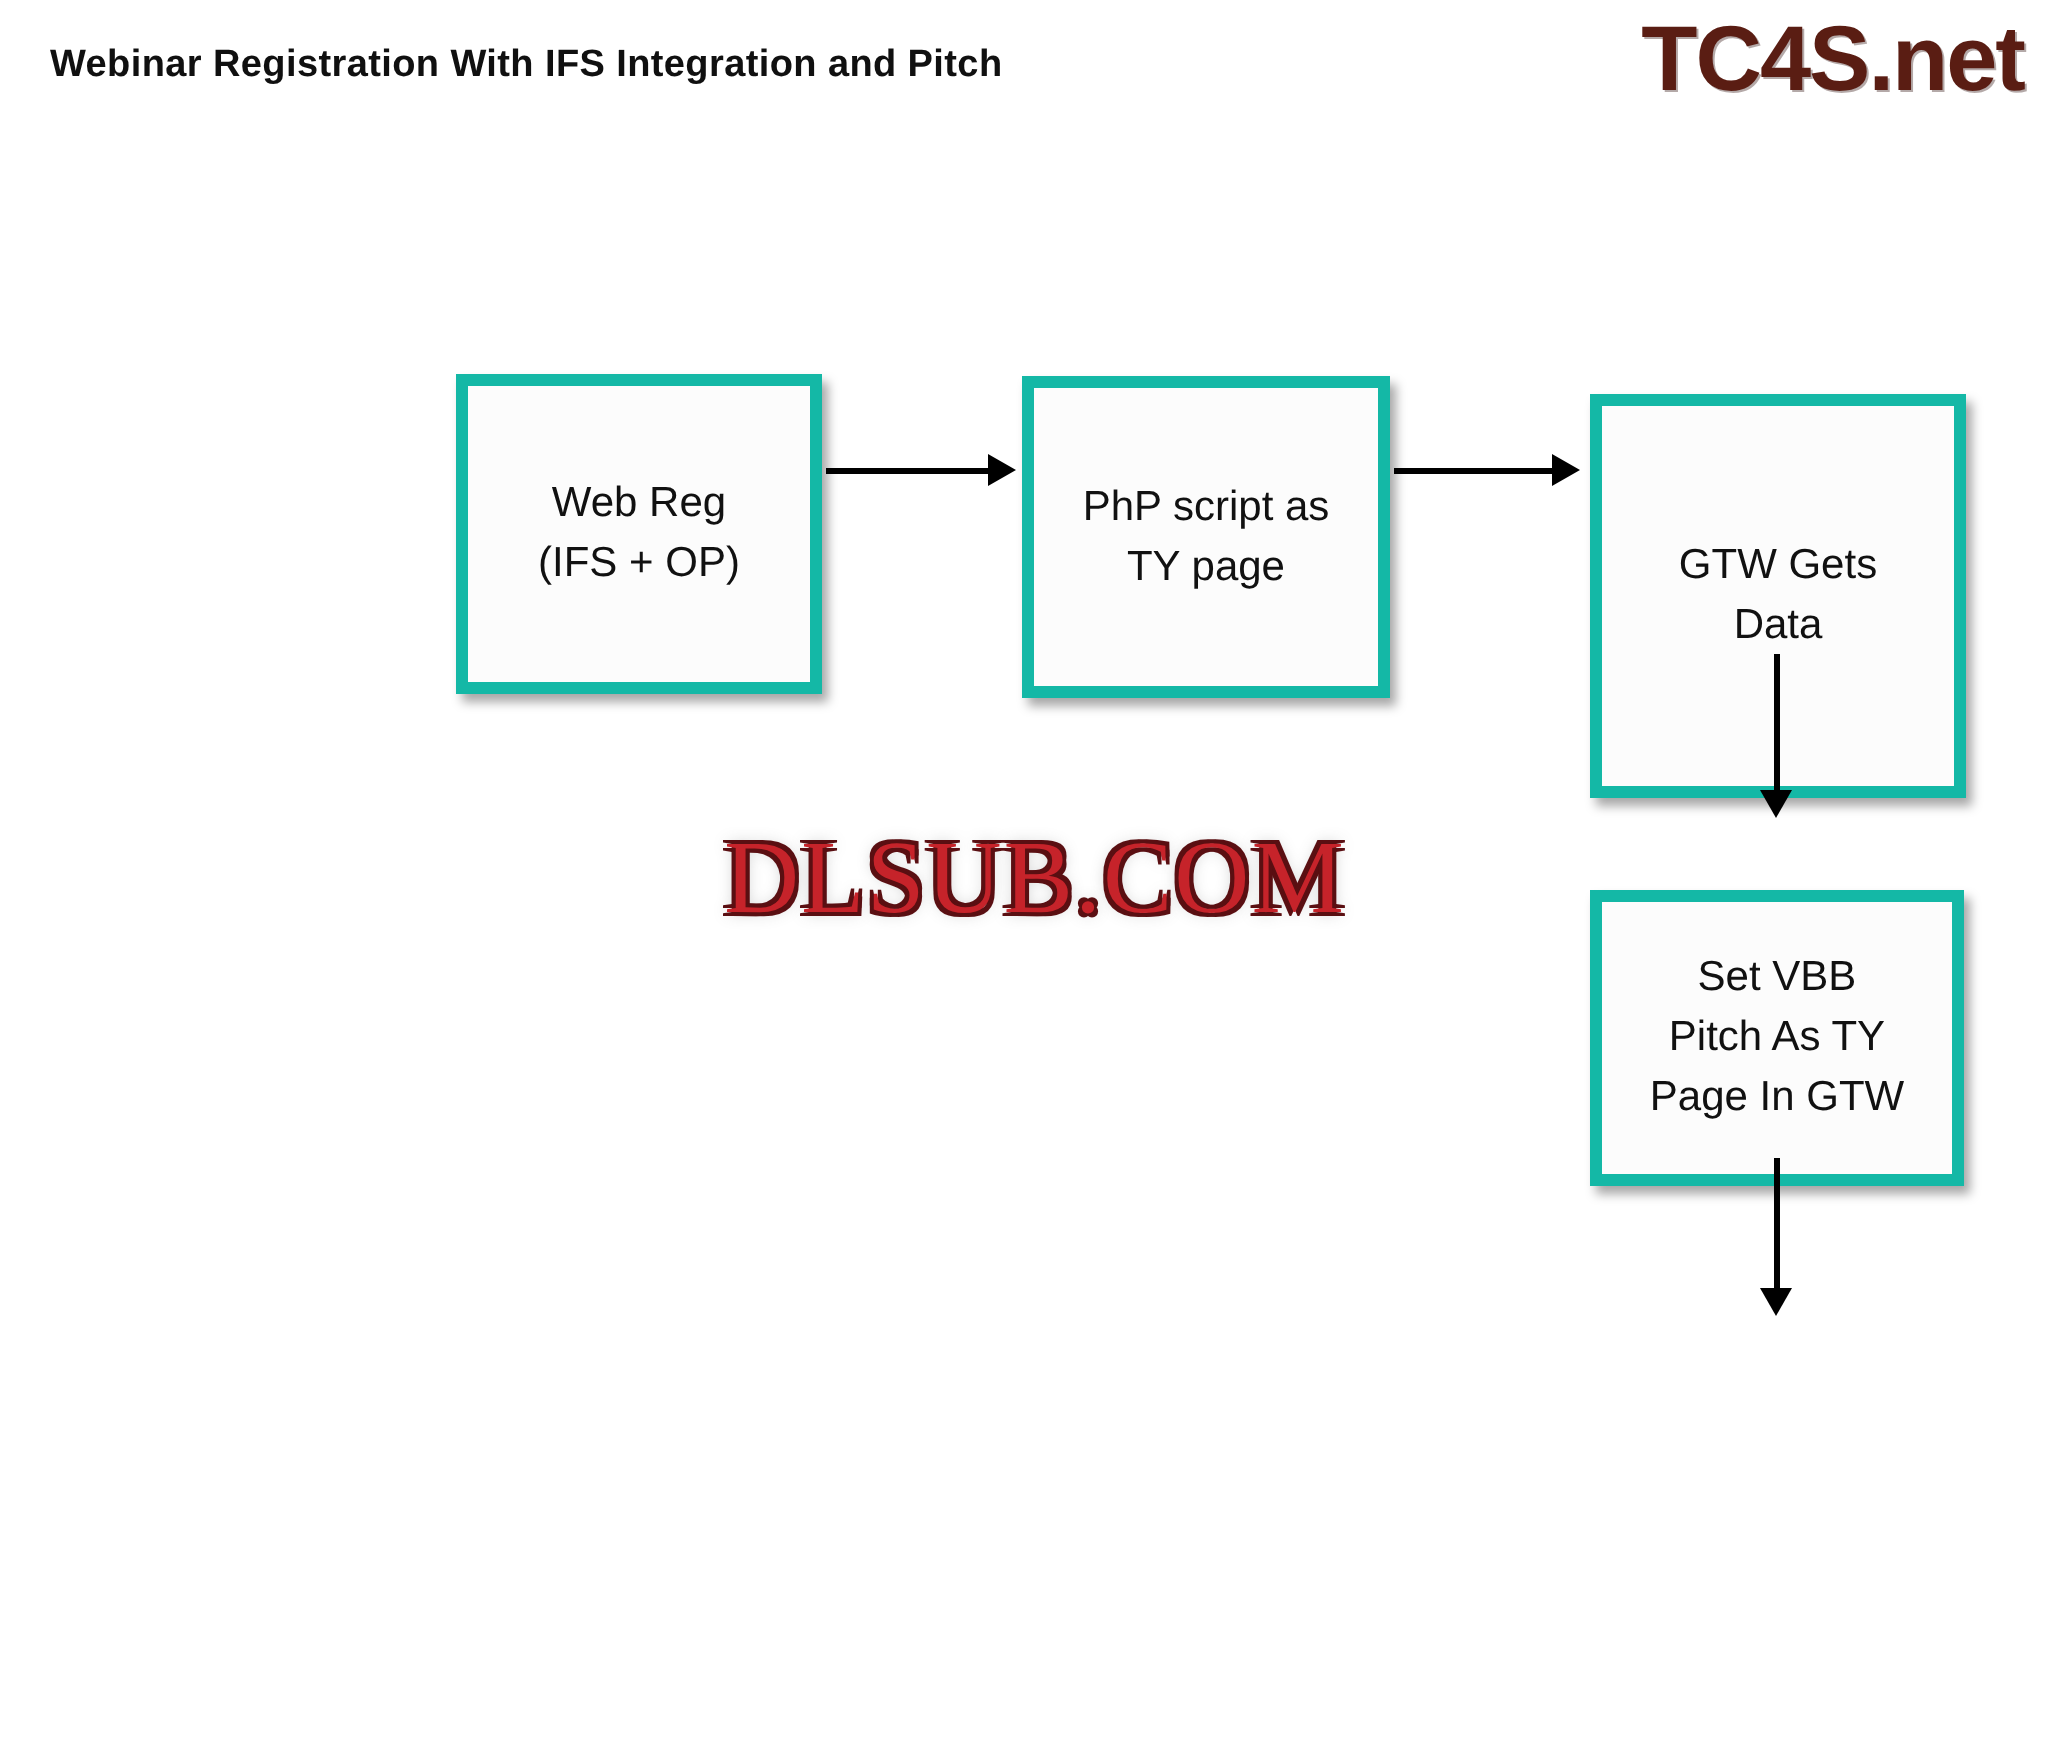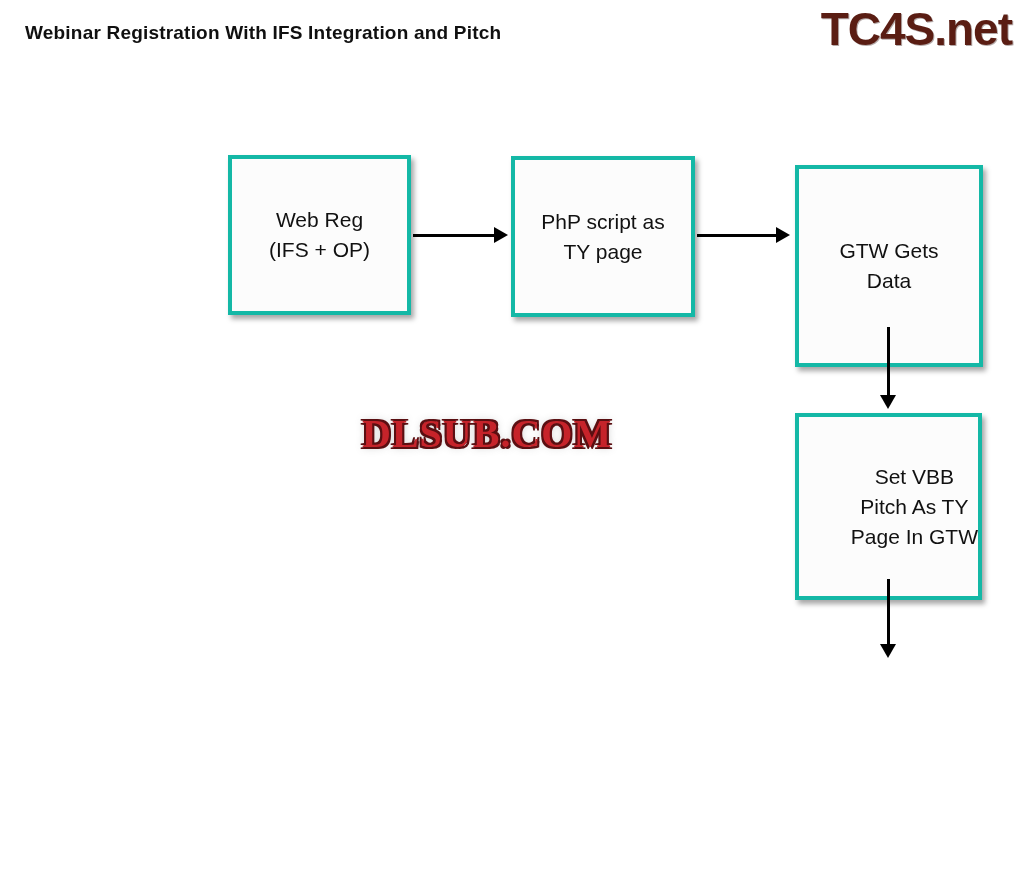--- a/index.html
+++ b/index.html
@@ -33,38 +33,39 @@
     color: #5a1d13;
     letter-spacing: -1px;
     text-shadow: 1px 1px 0 rgba(40,10,6,0.35);
     font-family: "Liberation Sans", sans-serif;
     text-align: right;
   }
 
   .flow-node {
     position: absolute;
     background: #fcfcfc;
-    border: 4px solid #14b8a6;
+    border: 6px solid #14b8a6;
     box-shadow: 3px 4px 5px rgba(0,0,0,0.35);
     display: flex;
     align-items: center;
     justify-content: center;
     text-align: center;
+    margin-top: 32px;
   }
   .node-label {
     font-size: 21px;
     color: #111111;
     line-height: 30px;
     white-space: pre-line;
   }
 
   #node-web-reg    { left: 228px; top: 155px; width: 183px; height: 160px; }
   #node-php-script { left: 511px; top: 156px; width: 184px; height: 161px; }
   #node-gtw-gets   { left: 795px; top: 165px; width: 188px; height: 202px; }
-  #node-set-vbb    { left: 795px; top: 413px; width: 187px; height: 187px; justify-content: flex-end; }
+  #node-set-vbb    { left: 795px; top: 413px; width: 187px; height: 148px; }
   #node-ty-page-op { left: 795px; top: 662px; width: 187px; height: 158px; }
 
   .arrow-h {
     position: absolute;
     height: 3px;
     background: #000000;
   }
   .arrow-h .head-right {
     position: absolute;
     right: -14px;
@@ -94,22 +95,22 @@
   #arrow-3 { left: 887px; top: 327px; height: 68px; }
   #arrow-4 { left: 887px; top: 579px; height: 65px; }
 
   .watermark-center {
     position: absolute;
     left: 362px;
     top: 410px;
     width: 300px;
     text-align: left;
     font-family: "Liberation Serif", serif;
-    font-weight: bold;
-    font-size: 40px;
+    font-weight: normal;
+    font-size: 52px;
     letter-spacing: 1px;
     color: #c6232a;
     text-shadow:
       -2px -2px 0 #5a0f12,
        2px -2px 0 #5a0f12,
       -2px  2px 0 #5a0f12,
        2px  2px 0 #5a0f12,
        0 0 8px rgba(180,180,180,0.9);
     z-index: 20;
   }

